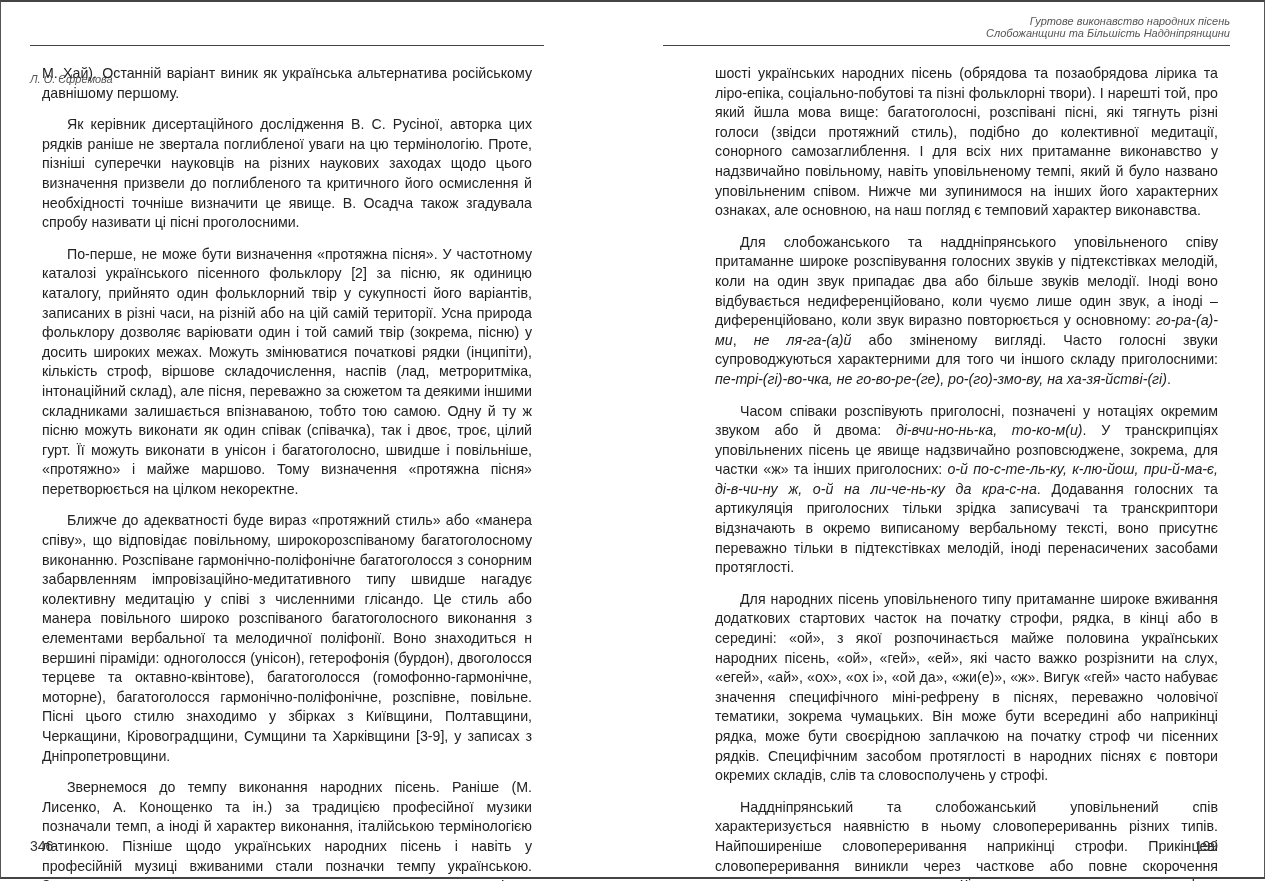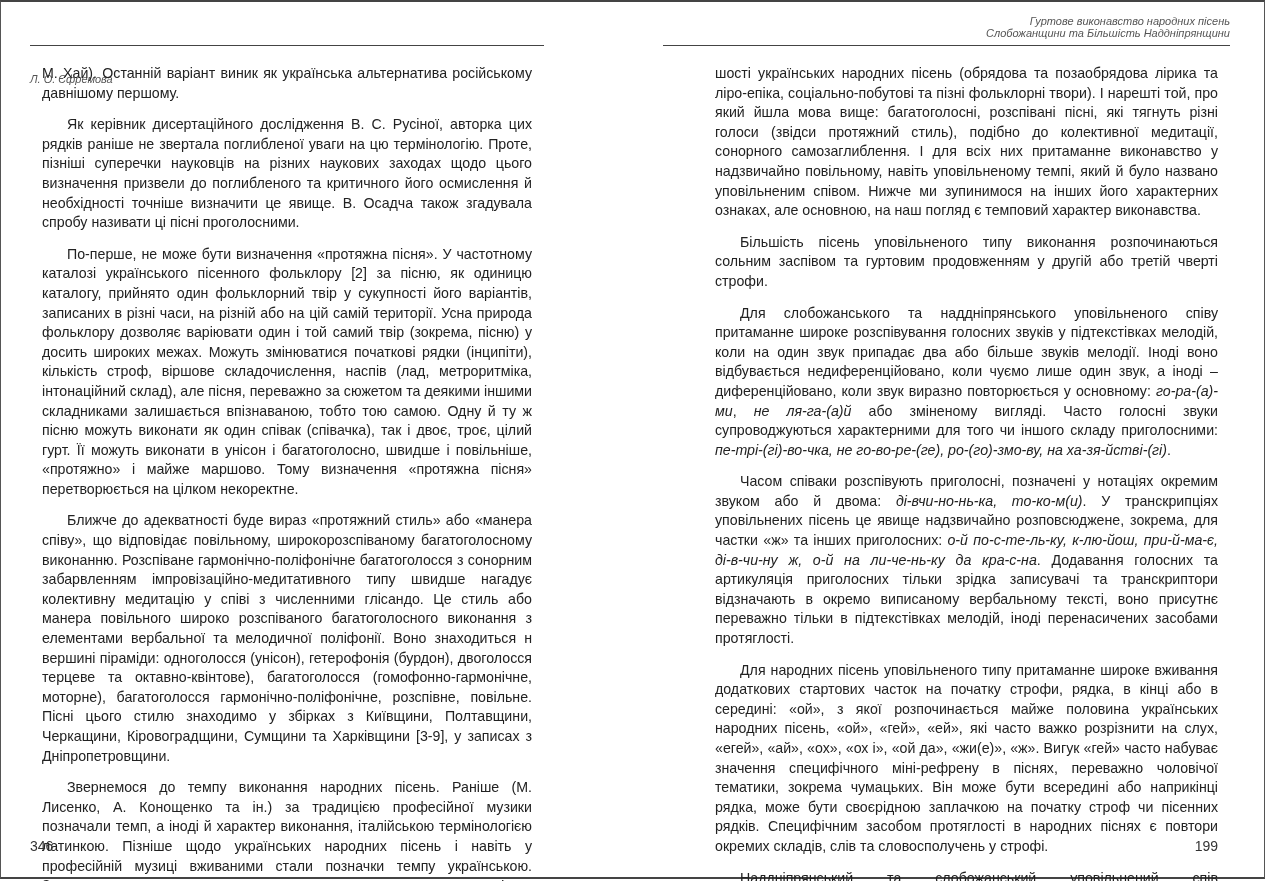--- a/index.html
+++ b/index.html
@@ -66,21 +66,20 @@
   </div>
 
   <div class="page right">
     <div class="header">
       <div>Гуртове виконавство народних пісень</div>
       <div>Слобожанщини та Більшість Наддніпрянщини</div>
     </div>
     <div class="header-rule"></div>
     <div class="body">
       <p>шості українських народних пісень (обрядова та позаобрядова лірика та ліро-епіка, соціально-побутові та пізні фольклорні твори). І нарешті той, про який йшла мова вище: багатоголосні, розспівані пісні, які тягнуть різні голоси (звідси протяжний стиль), подібно до колективної медитації, сонорного самозаглиблення. І для всіх них притаманне виконавство у надзвичайно повільному, навіть уповільненому темпі, який й було названо уповільненим співом. Нижче ми зупинимося на інших його характерних ознаках, але основною, на наш погляд є темповий характер виконавства.</p>
-      <p class="indent">Більшість пісень уповільненого типу виконання розпочинаються сольним заспівом та гуртовим продовженням у другій або третій чверті строфи.</p>
       <p class="indent">Для слобожанського та наддніпрянського уповільненого співу притаманне широке розспівування голосних звуків у підтекстівках мелодій, коли на один звук припадає два або більше звуків мелодії. Іноді воно відбувається недиференційовано, коли чуємо лише один звук, а іноді – диференційовано, коли звук виразно повторюється у основному: <em>го-ра-(а)-ми</em>, <em>не ля-га-(а)й</em> або зміненому вигляді. Часто голосні звуки супроводжуються характерними для того чи іншого складу приголосними: <em>пе-трі-(гі)-во-чка, не го-во-ре-(ге), ро-(го)-змо-ву, на ха-зя-йстві-(гі)</em>.</p>
       <p class="indent">Часом співаки розспівують приголосні, позначені у нотаціях окремим звуком або й двома: <em>ді-вчи-но-нь-ка, то-ко-м(и)</em>. У транскрипціях уповільнених пісень це явище надзвичайно розповсюджене, зокрема, для частки «ж» та інших приголосних: <em>о-й по-с-те-ль-ку, к-лю-йош, при-й-ма-є, ді-в-чи-ну ж, о-й на ли-че-нь-ку да кра-с-на</em>. Додавання голосних та артикуляція приголосних тільки зрідка записувачі та транскриптори відзначають в окремо виписаному вербальному тексті, воно присутнє переважно тільки в підтекстівках мелодій, іноді перенасичених засобами протяглості.</p>
       <p class="indent">Для народних пісень уповільненого типу притаманне широке вживання додаткових стартових часток на початку строфи, рядка, в кінці або в середині: «ой», з якої розпочинається майже половина українських народних пісень, «ой», «гей», «ей», які часто важко розрізнити на слух, «егей», «ай», «ох», «ох і», «ой да», «жи(е)», «ж». Вигук «гей» часто набуває значення специфічного міні-рефрену в піснях, переважно чоловічої тематики, зокрема чумацьких. Він може бути всередині або наприкінці рядка, може бути своєрідною заплачкою на початку строф чи пісенних рядків. Специфічним засобом протяглості в народних піснях є повтори окремих складів, слів та словосполучень у строфі.</p>
       <p class="indent">Наддніпрянський та слобожанський уповільнений спів характеризується наявністю в ньому словоперериваннь різних типів. Найпоширеніше словопереривання наприкінці строфи. Прикінцеві словопереривання виникли через часткове або повне скорочення останнього ненаголошеного складу. Кінцеве словопереривання у строфах, переважно нетипове</p>
     </div>
     <div class="page-number">199</div>
   </div>
 
 </div>
 

